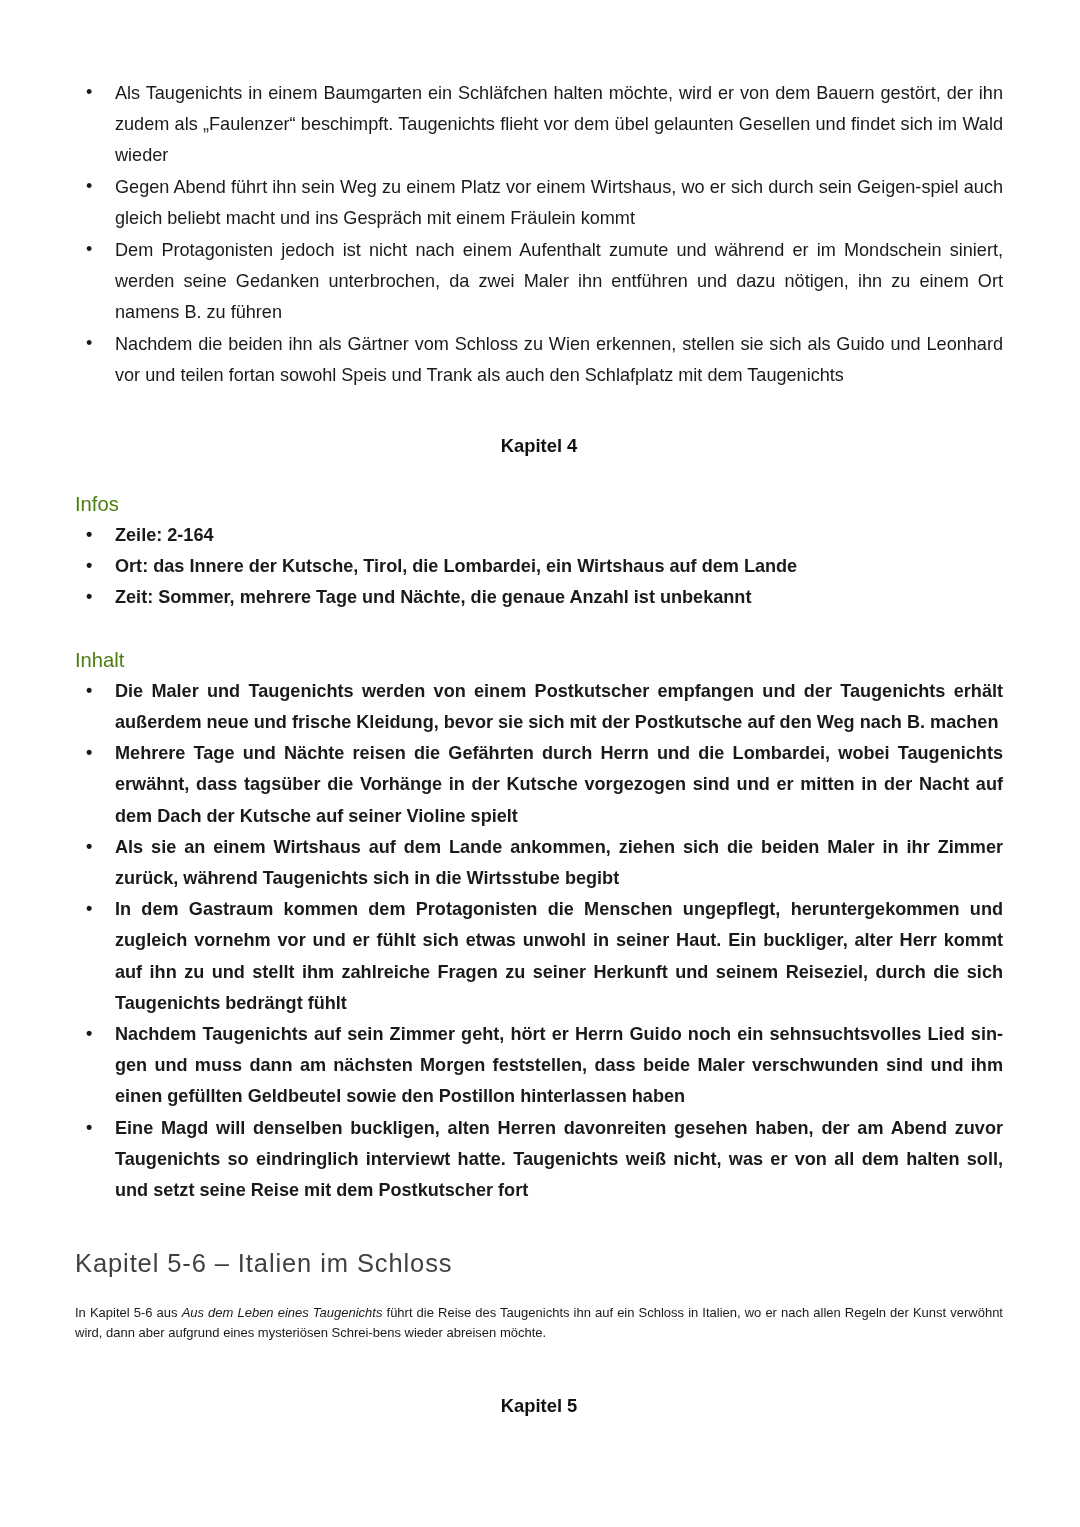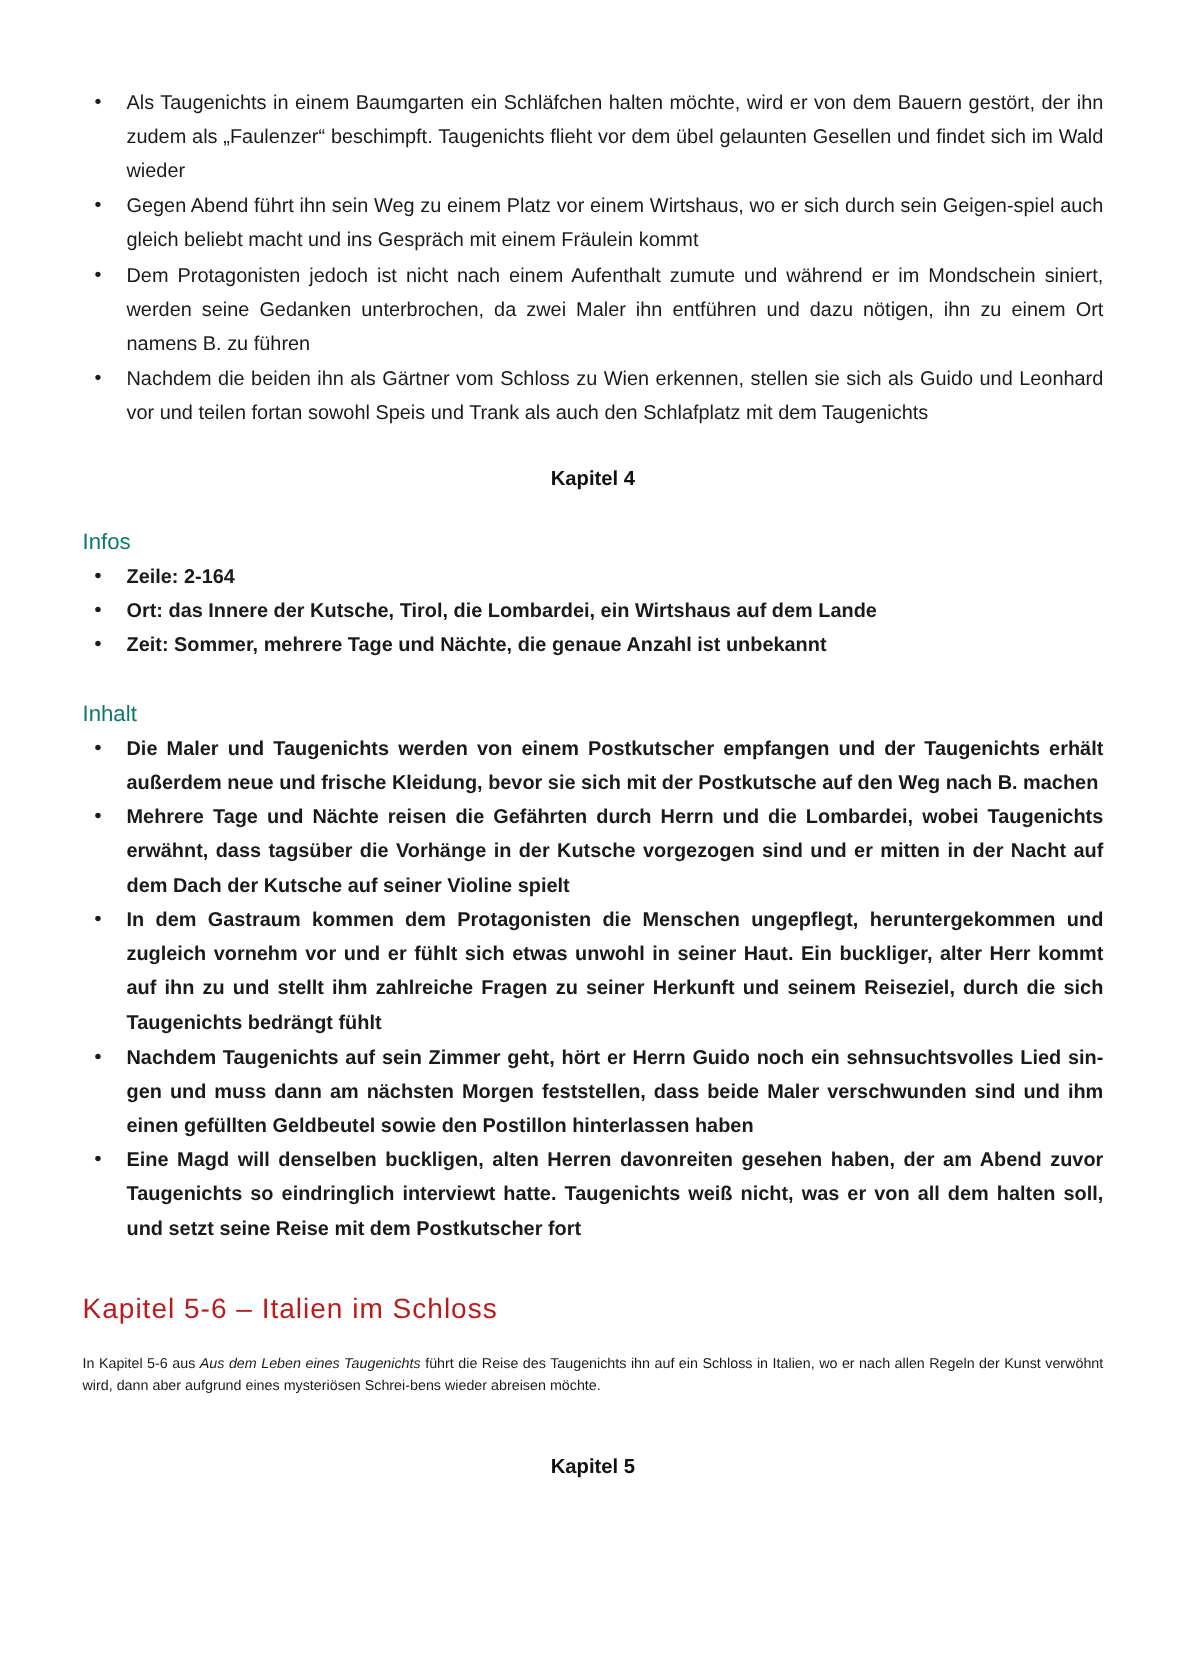--- a/index.html
+++ b/index.html
@@ -51,21 +51,21 @@
   .bullet-item::before {
     content: "\2022";
     position: absolute;
     left: 11px;                  
     top: -1px;
     font-size: 18px;
     line-height: 31.2px;
     color: #1a1a1a;
   }
   .bullet-item:last-child {
-    margin-bottom: 0;
+    margin-bottom: 11px;
   }
 
   
   .bullet-list.tight .bullet-item {
     margin-bottom: 0;
     font-weight: bold;
   }
 
   
   .h-bold {
@@ -74,29 +74,29 @@
     line-height: 31.2px;
     margin: 0;
     color: #111111;
     text-align: center;
   }
   .h-sub {
     font-size: 20.2px;
     font-weight: normal;
     line-height: 31.2px;
     margin: 0;
-    color: #0f766e;
+    color: #4d7c0f;
   }
   .h-chapter {
     font-size: 25.5px;
     font-weight: normal;
     line-height: 38px;
     letter-spacing: 0.9px;
     margin: 0;
-    color: #b91c1c;
+    color: #404040;
   }
 
   .para {
     font-size: 13px;
     line-height: 20px;
     margin: 0;
     text-align: justify;
     text-justify: inter-word;
   }
   .para .title-italic { font-style: italic; }
@@ -139,20 +139,21 @@
       <li class="bullet-item">Zeit: Sommer, mehrere Tage und Nächte, die genaue Anzahl ist unbekannt</li>
     </ul>
 
     <div class="sp-inhalt"></div>
 
     <h4 class="h-sub">Inhalt</h4>
 
     <ul class="bullet-list tight">
       <li class="bullet-item">Die Maler und Taugenichts werden von einem Postkutscher empfangen und der Taugenichts erhält außerdem neue und frische Kleidung, bevor sie sich mit der Postkutsche auf den Weg nach B. machen</li>
       <li class="bullet-item">Mehrere Tage und Nächte reisen die Gefährten durch Herrn und die Lombardei, wobei Taugenichts erwähnt, dass tagsüber die Vorhänge in der Kutsche vorgezogen sind und er mitten in der Nacht auf dem Dach der Kutsche auf seiner Violine spielt</li>
+      <li class="bullet-item">Als sie an einem Wirtshaus auf dem Lande ankommen, ziehen sich die beiden Maler in ihr Zimmer zurück, während Taugenichts sich in die Wirtsstube begibt</li>
       <li class="bullet-item">In dem Gastraum kommen dem Protagonisten die Menschen ungepflegt, heruntergekommen und zugleich vornehm vor und er fühlt sich etwas unwohl in seiner Haut. Ein buckliger, alter Herr kommt auf ihn zu und stellt ihm zahlreiche Fragen zu seiner Herkunft und seinem Reiseziel, durch die sich Taugenichts bedrängt fühlt</li>
       <li class="bullet-item">Nachdem Taugenichts auf sein Zimmer geht, hört er Herrn Guido noch ein sehnsuchtsvolles Lied sin-gen und muss dann am nächsten Morgen feststellen, dass beide Maler verschwunden sind und ihm einen gefüllten Geldbeutel sowie den Postillon hinterlassen haben</li>
       <li class="bullet-item">Eine Magd will denselben buckligen, alten Herren davonreiten gesehen haben, der am Abend zuvor Taugenichts so eindringlich interviewt hatte. Taugenichts weiß nicht, was er von all dem halten soll, und setzt seine Reise mit dem Postkutscher fort</li>
     </ul>
 
     <div class="sp-chapter"></div>
 
     <h2 class="h-chapter">Kapitel 5-6 – Italien im Schloss</h2>
 
     <div class="sp-para"></div>

